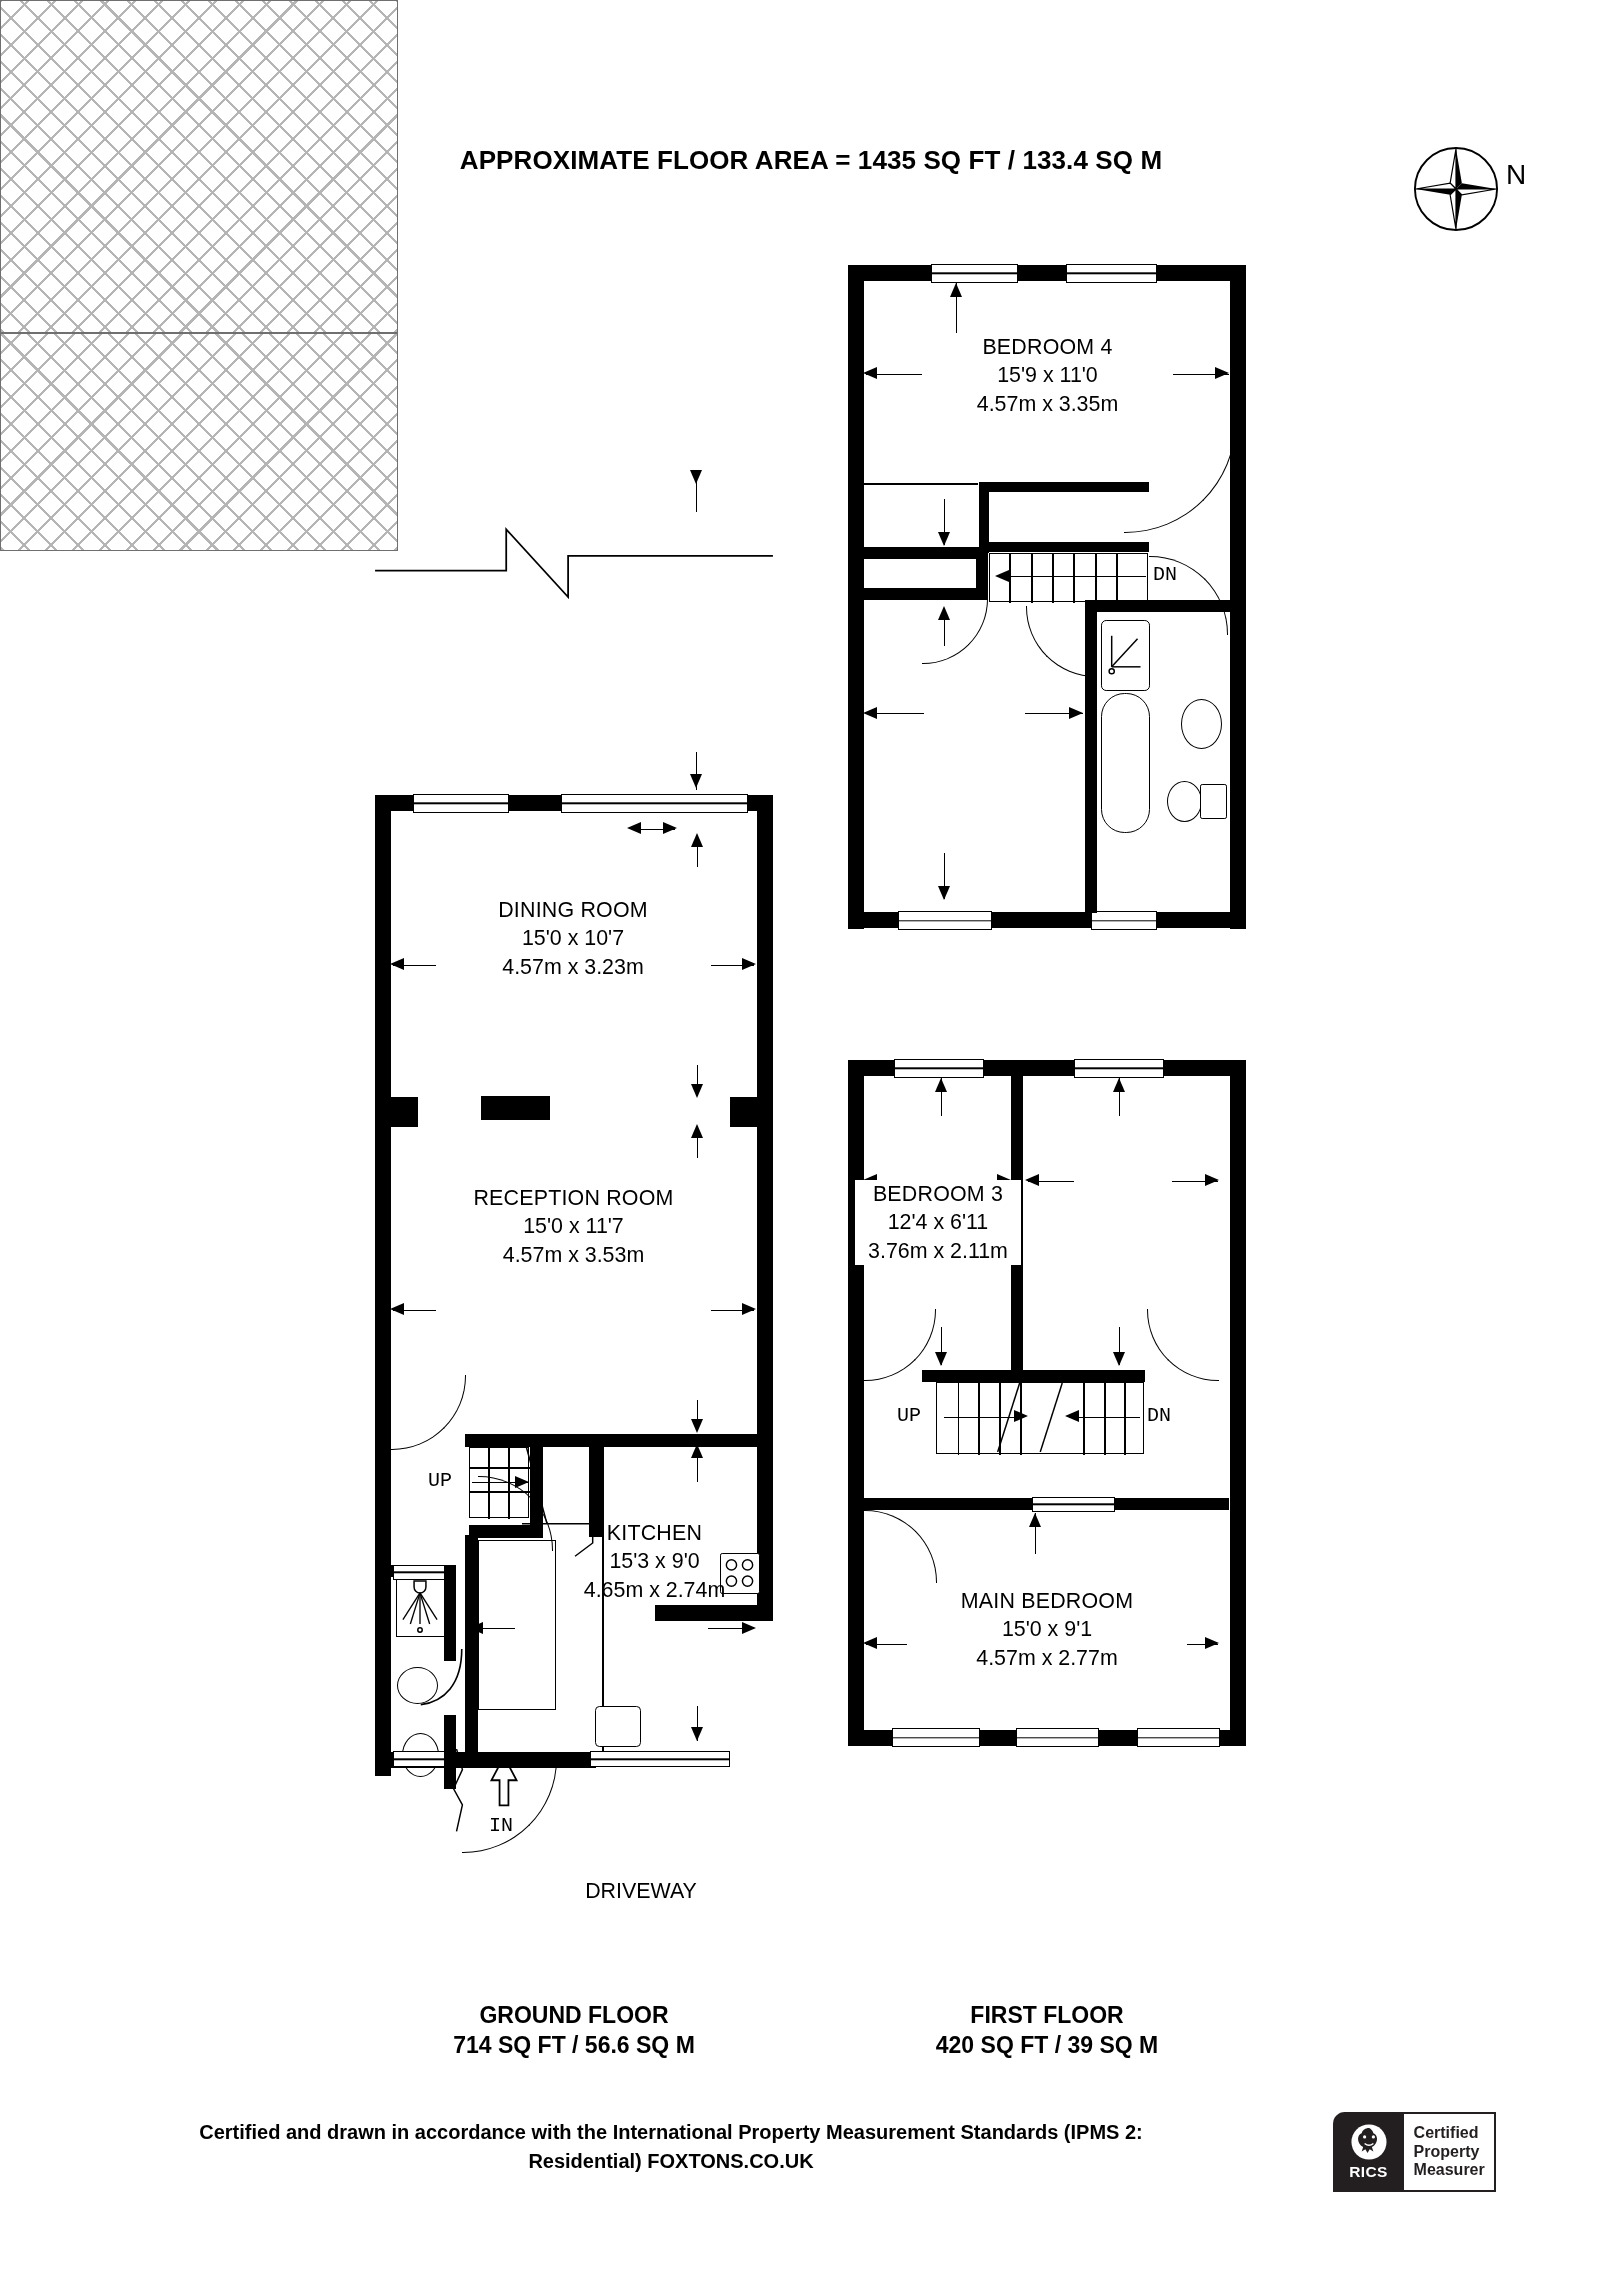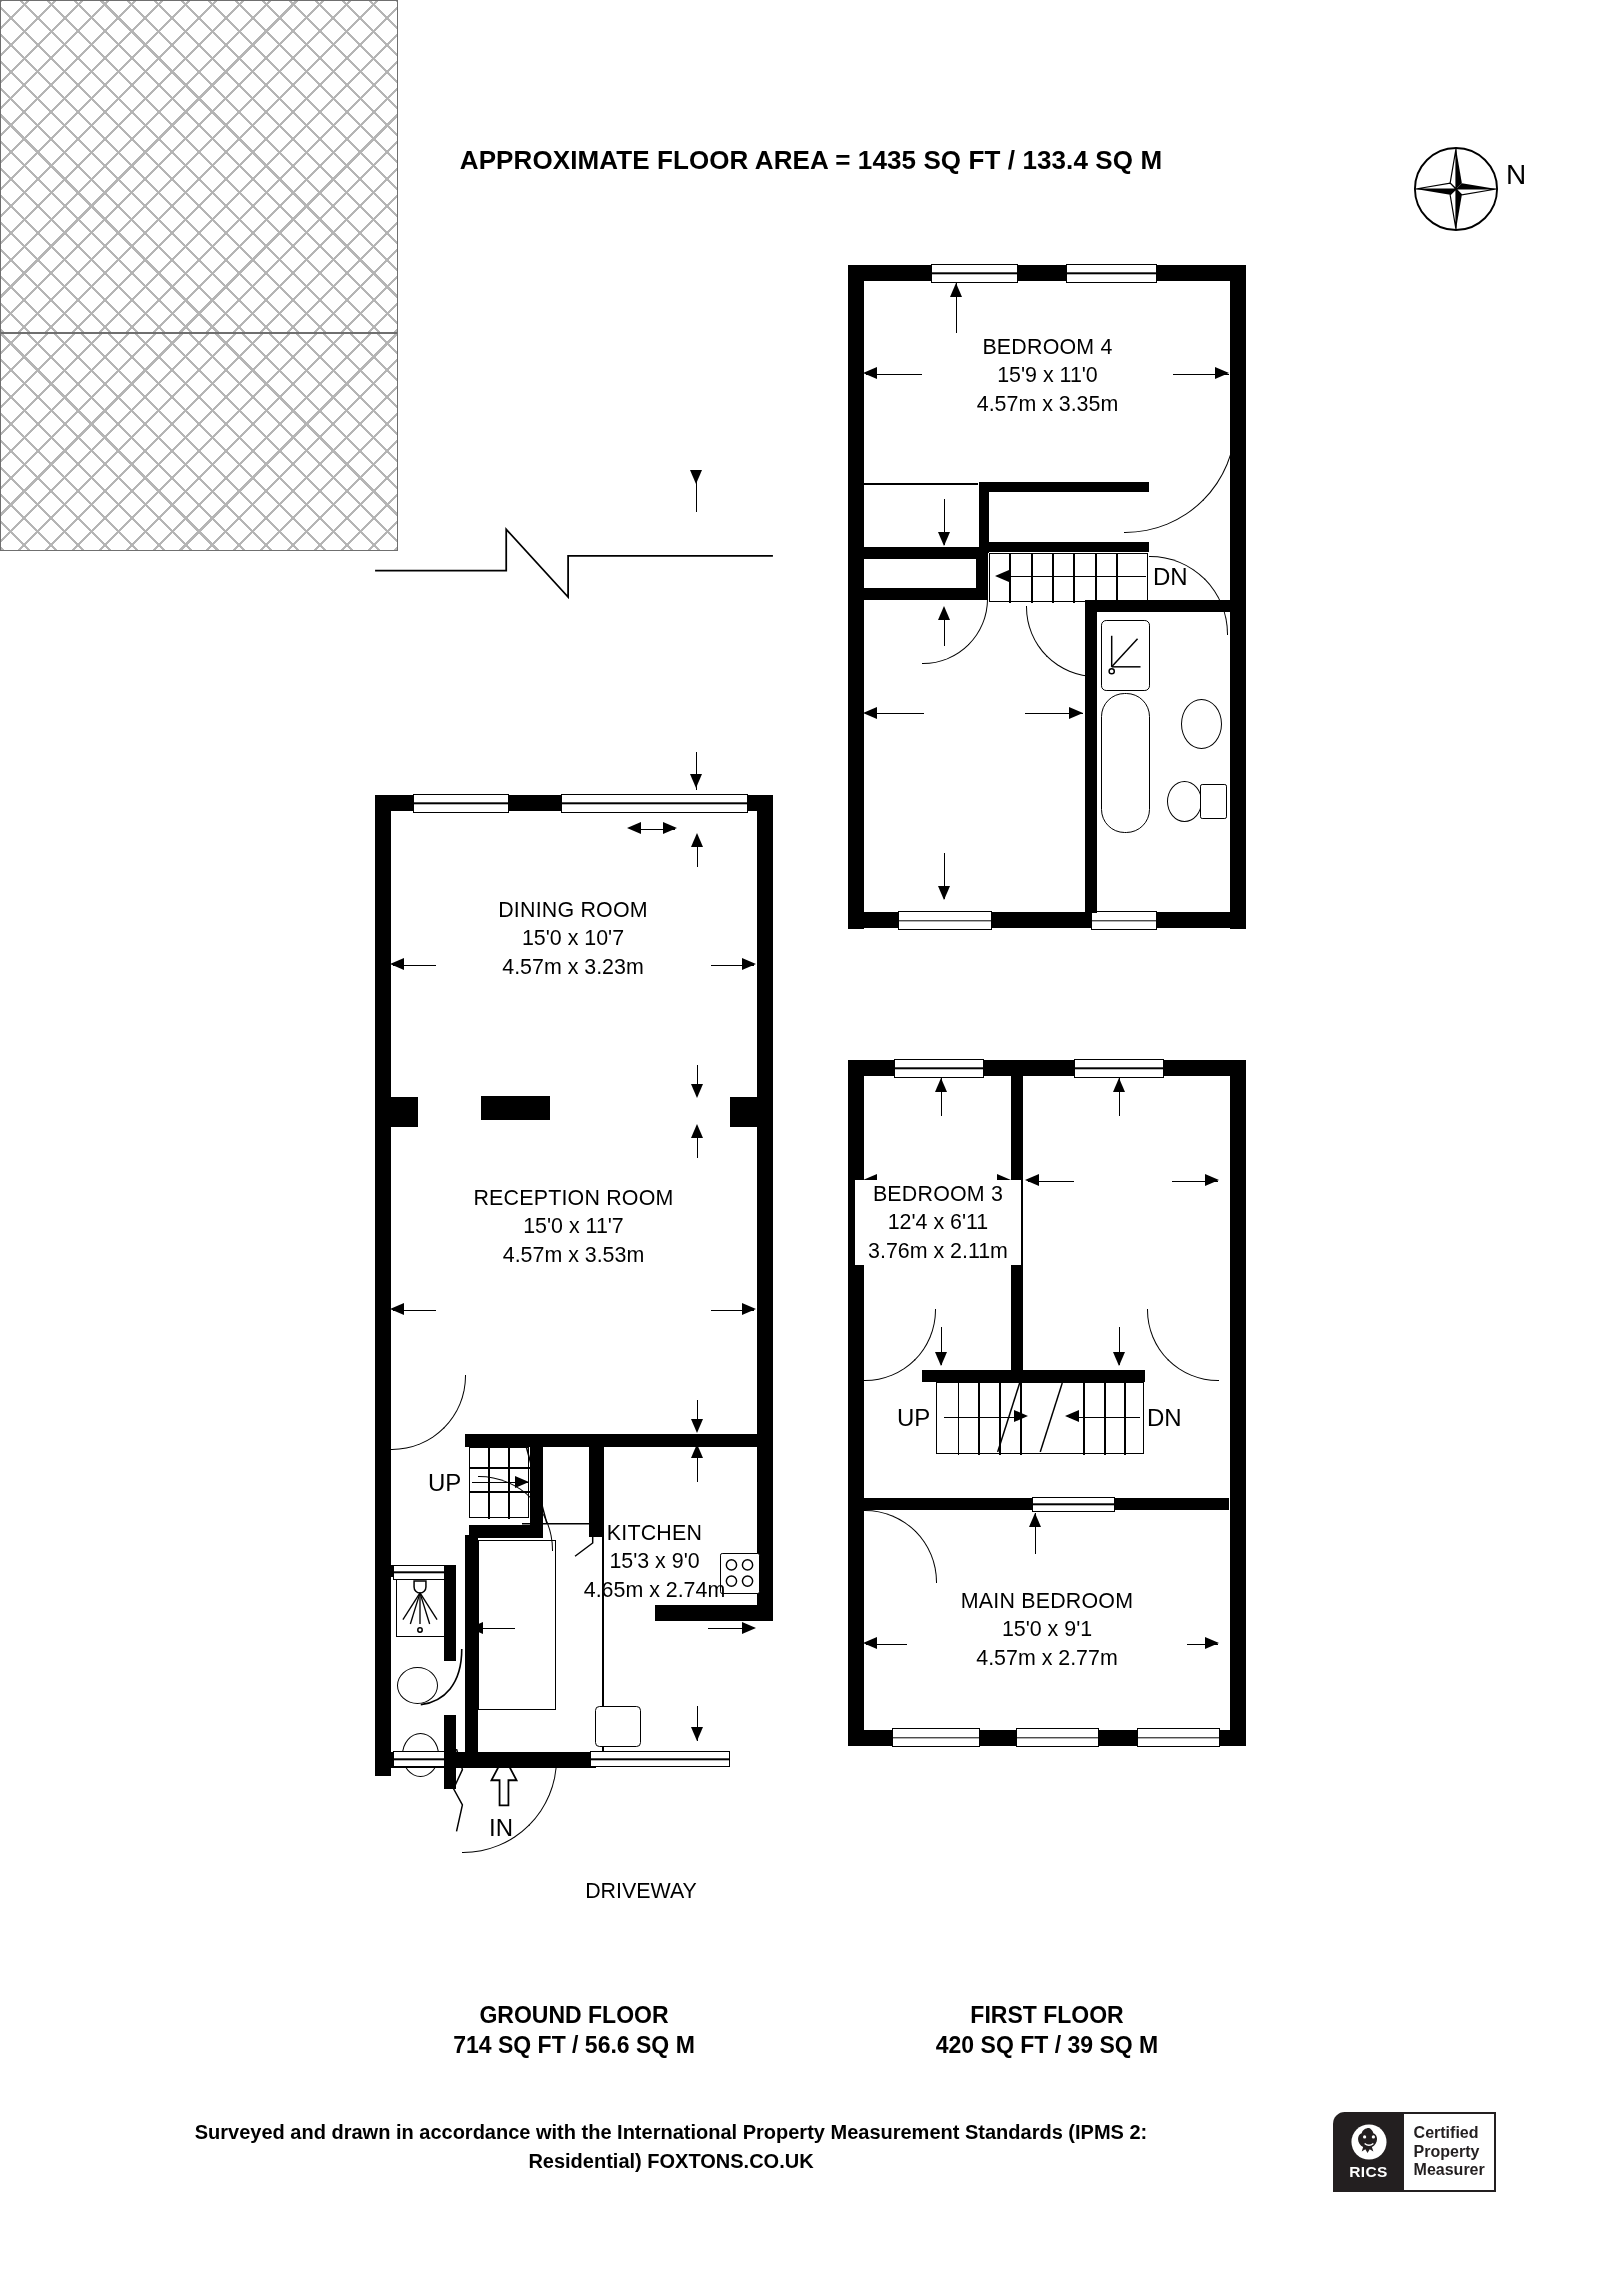--- a/index.html
+++ b/index.html
@@ -19,21 +19,21 @@
   }
   .floorcap{
     position:absolute;text-align:center;font-weight:bold;font-size:23px;line-height:1.30;
   }
   .roomlabel{
     position:absolute;text-align:center;font-size:21.4px;line-height:1.33;white-space:nowrap;
     background:#fff;
   }
   .roomlabel .nm{letter-spacing:0.2px;}
   .smalltag{position:absolute;font-size:21.4px;text-align:center;background:#fff;line-height:1.32;}
-  .tinytag{position:absolute;font-size:24px;}
+  .tinytag{position:absolute;font-size:20px;font-family:Liberation Mono, monospace;}
 
   .footer{
     position:absolute;left:44px;top:2118px;width:1254px;text-align:center;
     font-size:20px;font-weight:bold;line-height:1.45;
   }
 
   
   .hatch{
     background-color:#ffffff;
     background-image:
@@ -435,21 +435,21 @@
     <div>15'3 x 9'0</div>
     <div>4.65m x 2.74m</div>
   </div>
 
   <div class="floorcap" style="left:375px;top:2001px;width:398px;">
     <div>GROUND FLOOR</div>
     <div>714 SQ FT / 56.6 SQ M</div>
   </div>
 
   <div class="footer">
-    <div>Surveyed and drawn in accordance with the International Property Measurement Standards (IPMS 2:</div>
+    <div>Certified and drawn in accordance with the International Property Measurement Standards (IPMS 2:</div>
     <div>Residential) FOXTONS.CO.UK</div>
   </div>
 
   <div class="rics">
     <div class="rics-left">
       <svg class="rics-lion" viewBox="0 0 52 52">
         <circle cx="26" cy="26" r="24" fill="#fff"></circle>
         <path d="M26 7c-5 0-9 3-10 7-3 1-5 4-5 8 0 5 3 9 7 11l-2 6 5-3 3 5 3-5 5 3-2-6c4-2 7-6 7-11 0-4-2-7-5-8-1-4-5-7-6-7z" fill="#231f20"></path>
         <circle cx="20" cy="19" r="2.2" fill="#fff"></circle>
         <circle cx="32" cy="19" r="2.2" fill="#fff"></circle>

